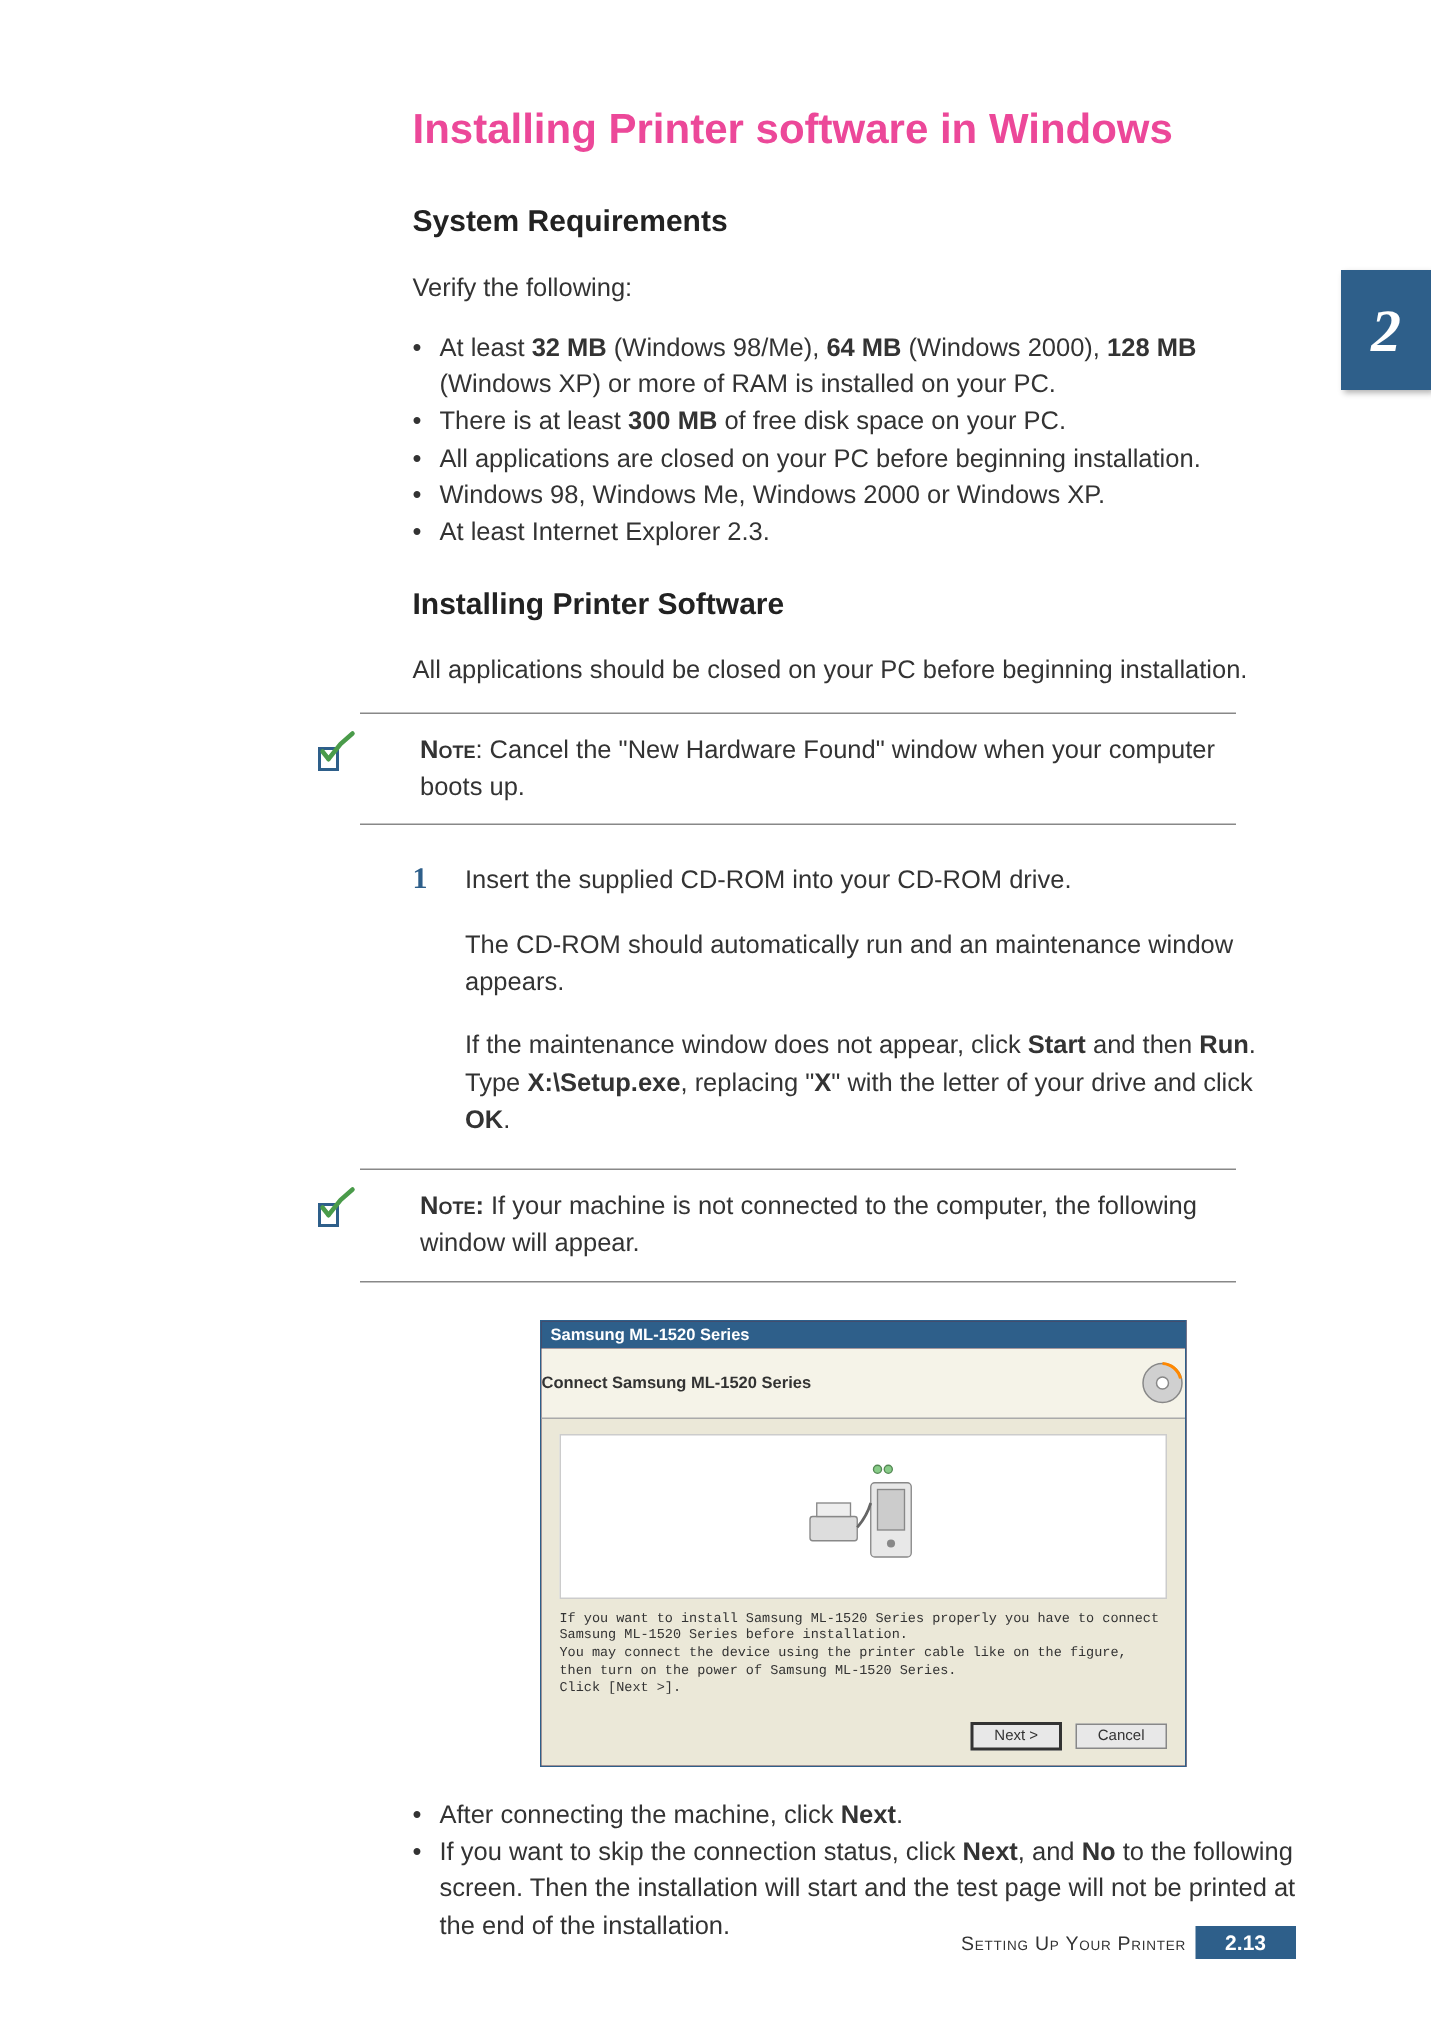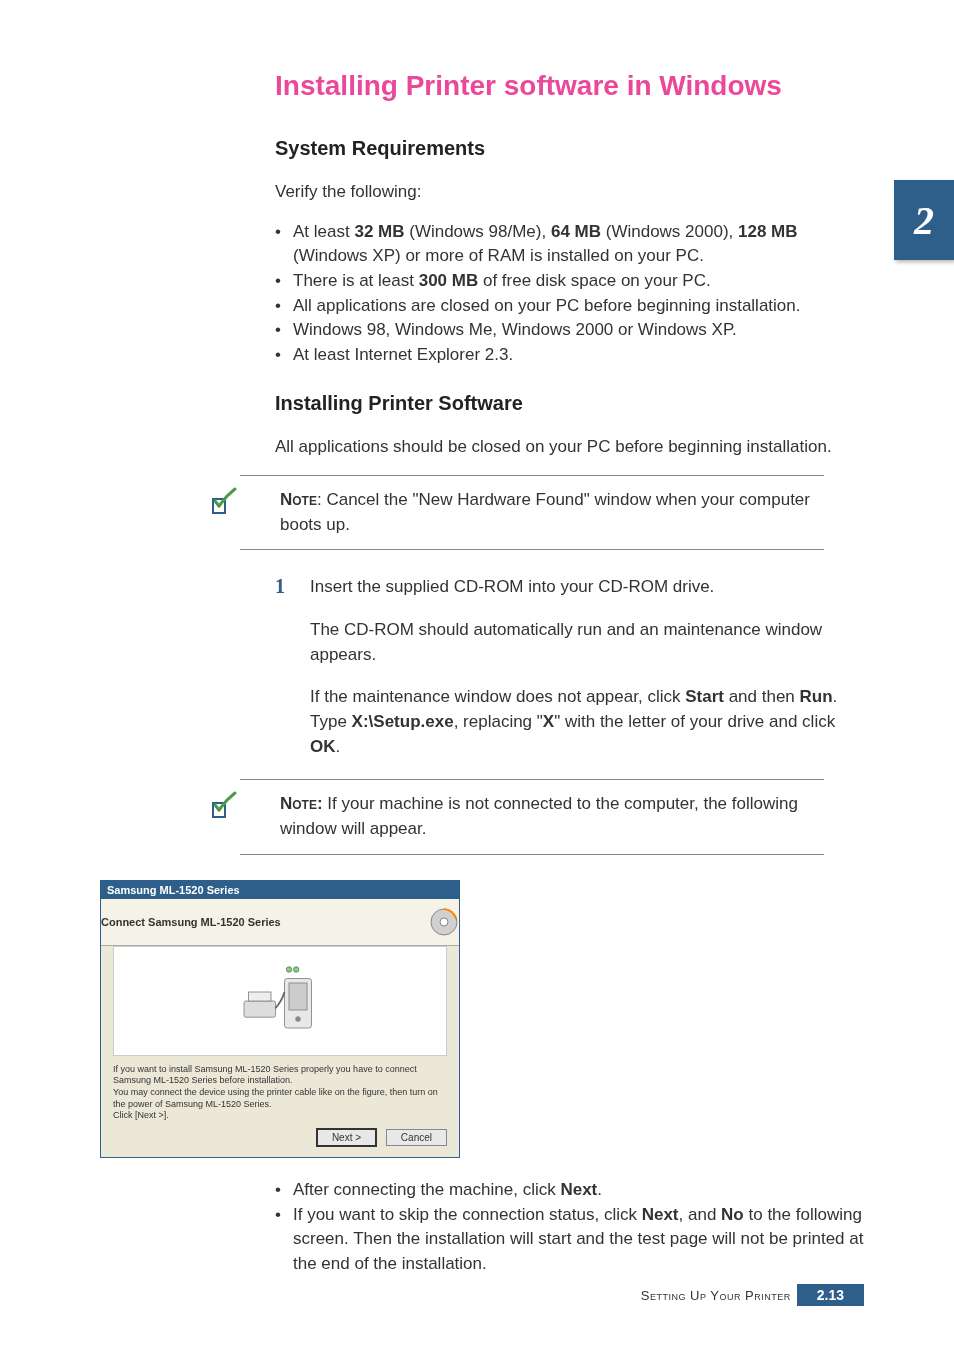--- a/index.html
+++ b/index.html
@@ -111,21 +111,22 @@
   .step-content {
     padding-left: 35px;
   }
   .step-content p {
     font-size: 17px;
     line-height: 1.45;
     margin-bottom: 18px;
     color: #333333;
   }
   .dialog-image {
-    width: 360px;
+    margin-left: 260px;
+    width: 431px;
     border: 1px solid #2e5f8a;
     background: #7f1d1d;
     font-family: Tahoma, sans-serif;
     font-size: 10px;
     margin-bottom: 20px;
   }
   .dialog-titlebar {
     background: #2e5f8a;
     color: #ffffff;
     padding: 3px 6px;
@@ -139,22 +140,23 @@
     justify-content: space-between;
     align-items: center;
     background: #f5f3e8;
   }
   .dialog-header-text {
     font-weight: bold;
     font-size: 11px;
     color: #333;
   }
   .dialog-body {
-    padding: 0 12px;
+    padding: 10px 12px;
     background: #ebe8d8;
+    font-family: Liberation Mono, monospace;
   }
   .printer-illustration {
     height: 110px;
     display: flex;
     align-items: center;
     justify-content: center;
     border: 1px solid #ccc;
     background: #ffffff;
     margin-bottom: 8px;
   }

